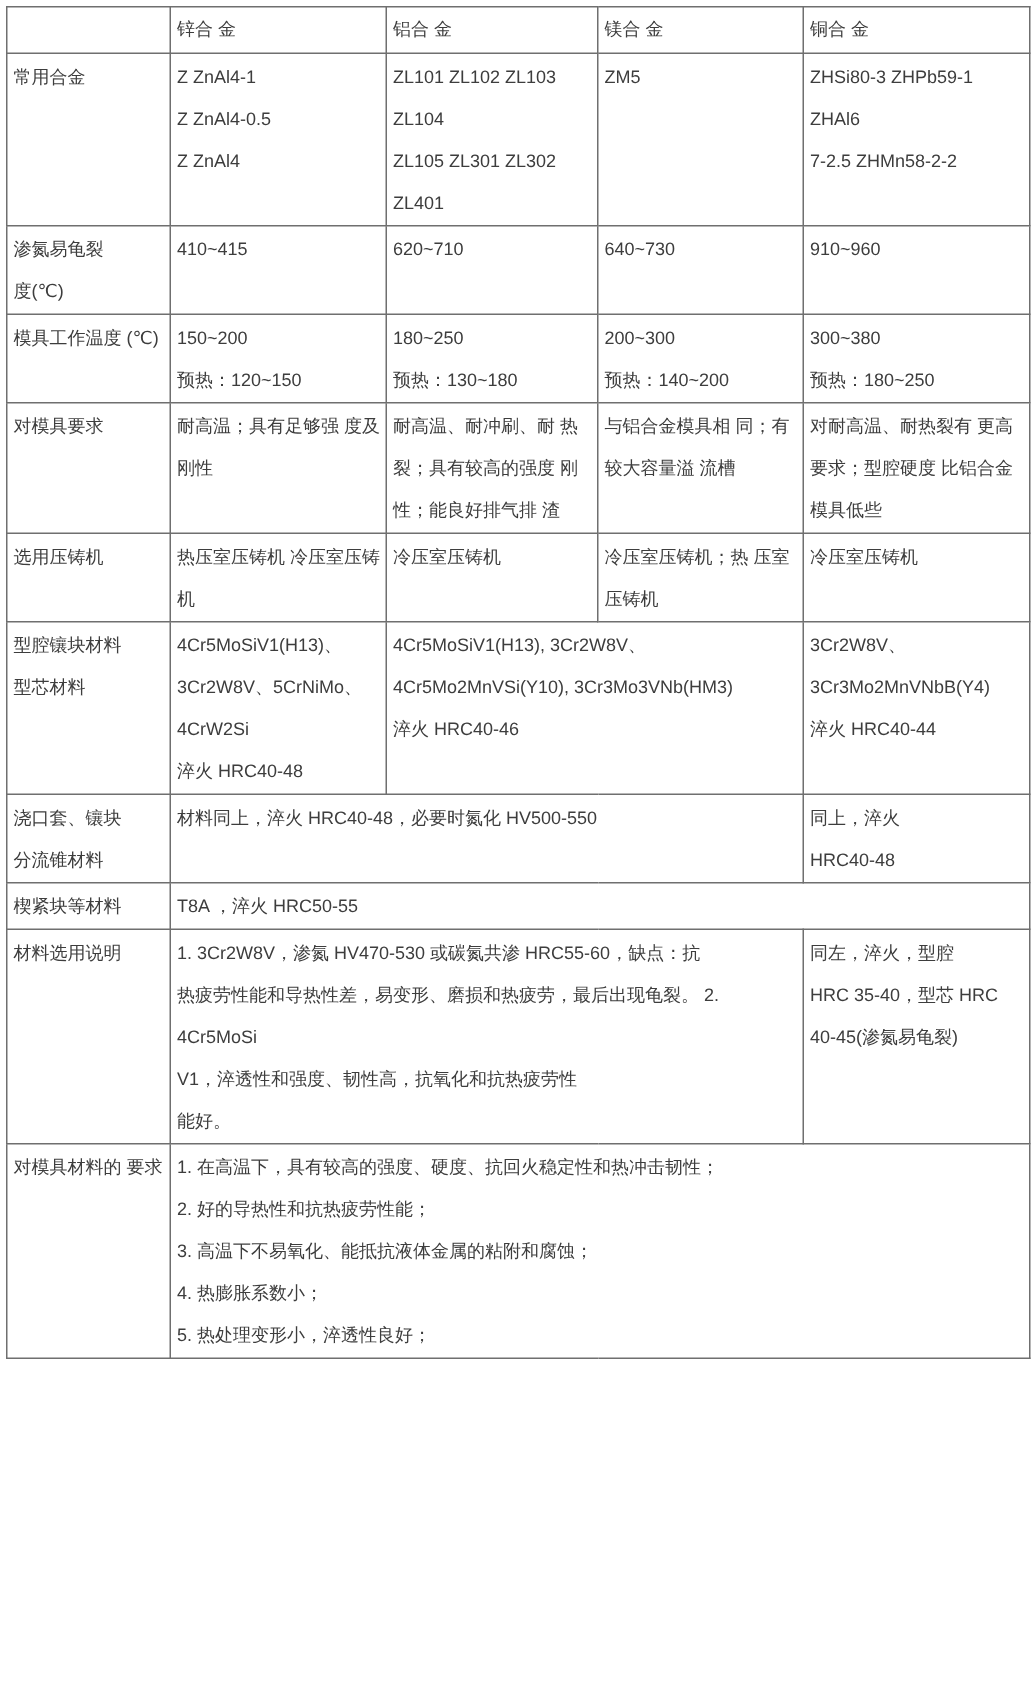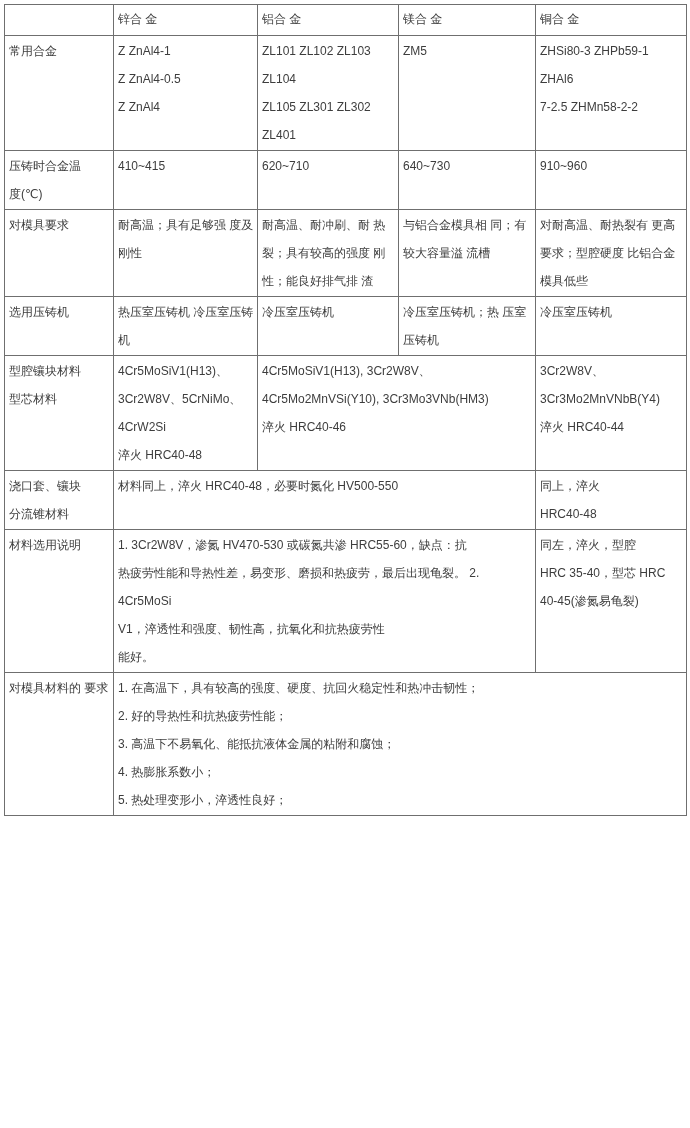--- a/index.html
+++ b/index.html
@@ -73,26 +73,37 @@
         <td>Z ZnAl4-1
 Z ZnAl4-0.5
 Z ZnAl4</td>
         <td>ZL101 ZL102 ZL103 ZL104
 ZL105 ZL301 ZL302 ZL401</td>
         <td>ZM5</td>
         <td>ZHSi80-3 ZHPb59-1 ZHAl6
 7-2.5 ZHMn58-2-2</td>
       </tr>
       <tr>
-        <td class="rowlabel">压铸时合金温
+        <td class="rowlabel">渗氮易龟裂
 度(℃)</td>
         <td>410~415</td>
         <td>620~710</td>
         <td>640~730</td>
         <td>910~960</td>
+      </tr>
+      <tr>
+        <td class="rowlabel">模具工作温度 (℃)</td>
+        <td>150~200
+预热：120~150</td>
+        <td>180~250
+预热：130~180</td>
+        <td>200~300
+预热：140~200</td>
+        <td>300~380
+预热：180~250</td>
       </tr>
       <tr>
         <td class="rowlabel">对模具要求</td>
         <td>耐高温；具有足够强 度及
 刚性</td>
         <td>耐高温、耐冲刷、耐 热
 裂；具有较高的强度 刚
 性；能良好排气排 渣</td>
         <td>与铝合金模具相 同；有
 较大容量溢 流槽</td>
@@ -124,20 +135,24 @@
 淬火 HRC40-44</td>
       </tr>
       <tr>
         <td class="rowlabel">浇口套、镶块
 分流锥材料</td>
         <td colspan="3">材料同上，淬火 HRC40-48，必要时氮化 HV500-550</td>
         <td>同上，淬火
 HRC40-48</td>
       </tr>
       <tr>
+        <td class="rowlabel">楔紧块等材料</td>
+        <td colspan="4">T8A ，淬火 HRC50-55</td>
+      </tr>
+      <tr>
         <td class="rowlabel">材料选用说明</td>
         <td colspan="3">1. 3Cr2W8V，渗氮 HV470-530 或碳氮共渗 HRC55-60，缺点：抗
 热疲劳性能和导热性差，易变形、磨损和热疲劳，最后出现龟裂。 2. 4Cr5MoSi
 V1，淬透性和强度、韧性高，抗氧化和抗热疲劳性
 能好。</td>
         <td>同左，淬火，型腔
 HRC 35-40，型芯 HRC
 40-45(渗氮易龟裂)</td>
       </tr>
       <tr>

